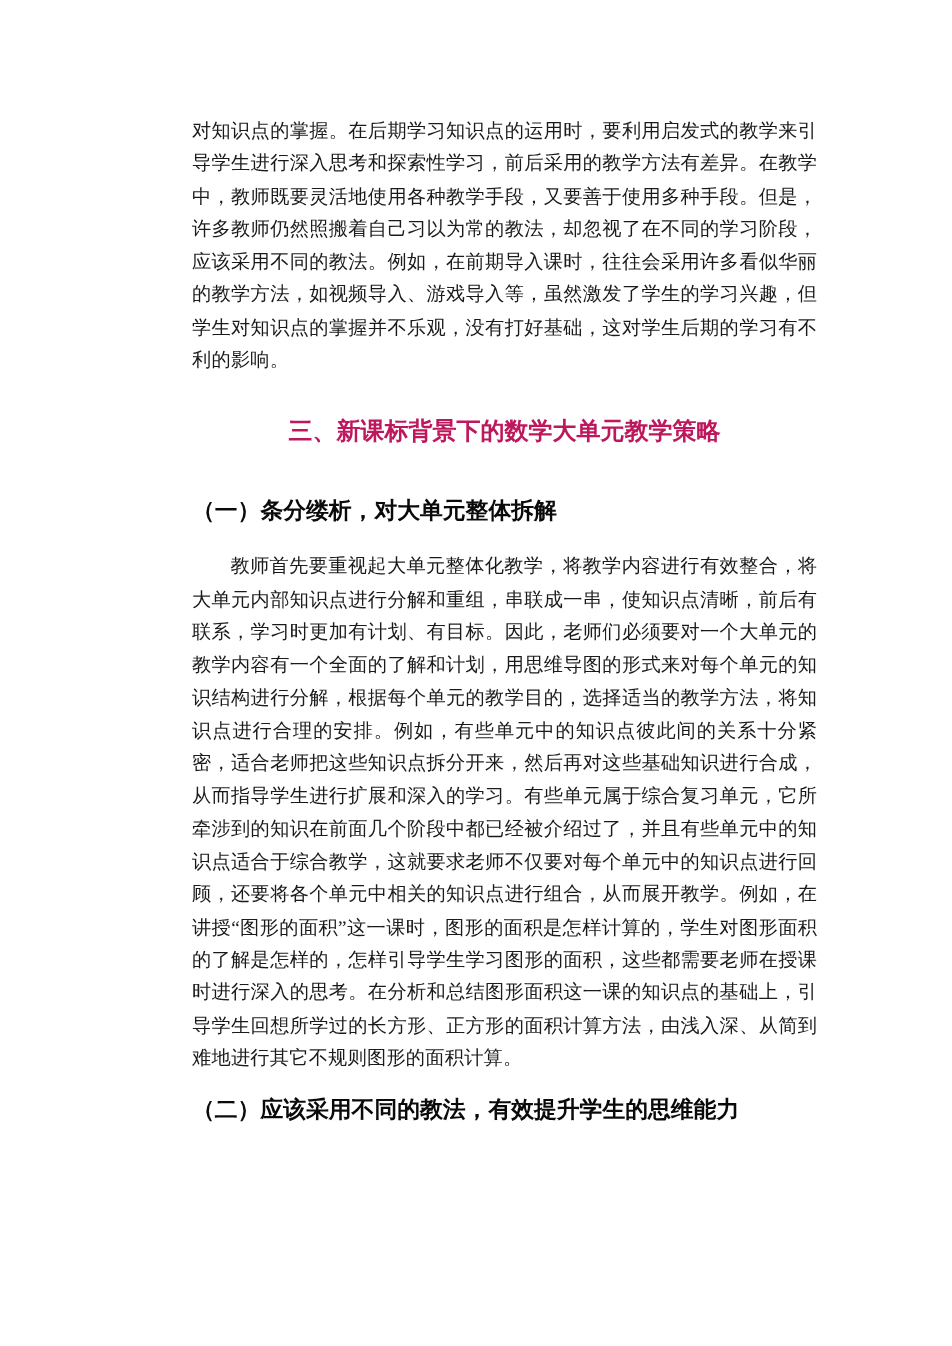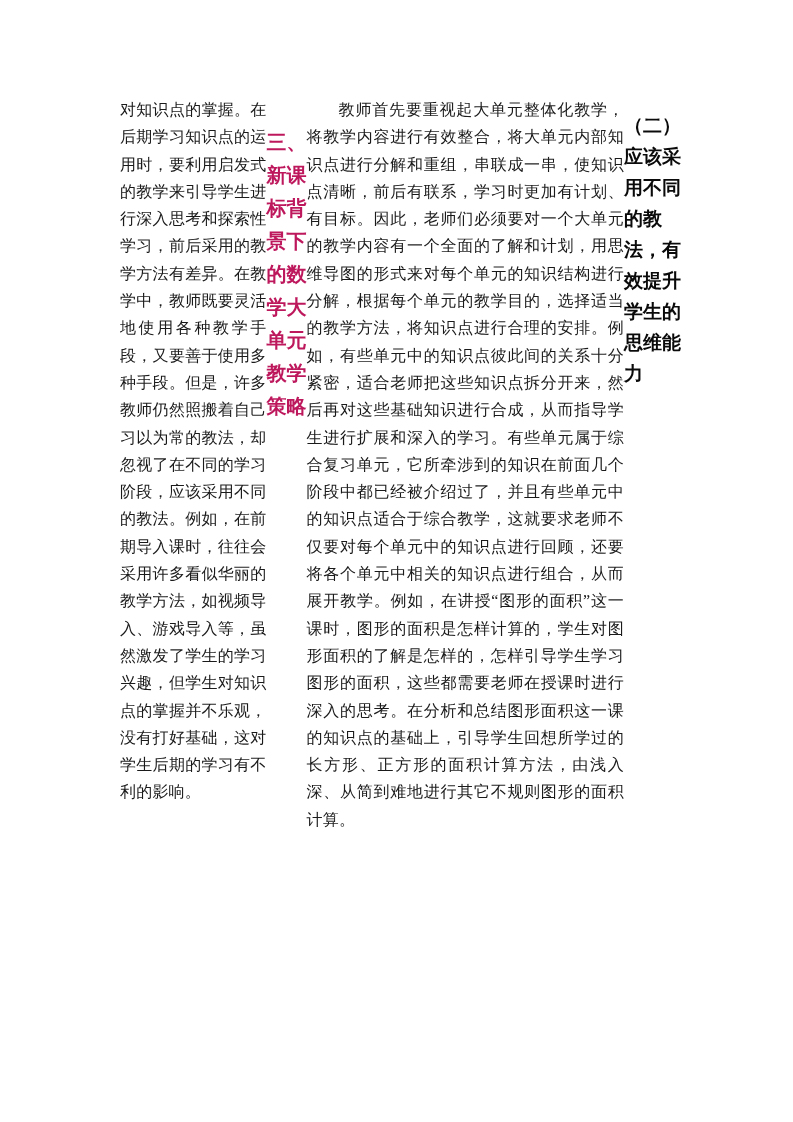--- a/index.html
+++ b/index.html
@@ -9,23 +9,24 @@
   }
   .page {
     position: relative;
     width: 793px;
     height: 1122px;
     background: #ffffff;
     overflow: hidden;
   }
   .content {
     display: flex;
-    flex-direction: row;
+    flex-direction: column;
     box-sizing: border-box;
     padding: 96px 112px 0 120px;
+    margin-left: 40px;
   }
   p.body-text {
     margin: 0;
     font-family: "Liberation Serif", "DejaVu Serif", serif;
     font-size: 16px;
     line-height: 27.3px;
     color: #1a1a1a;
     text-align: justify;
     letter-spacing: 0.2px;
   }
@@ -54,20 +55,21 @@
 </head>
 <body>
 
 <div class="page">
   <div class="content">
 
     <p class="body-text">对知识点的掌握。在后期学习知识点的运用时，要利用启发式的教学来引导学生进行深入思考和探索性学习，前后采用的教学方法有差异。在教学中，教师既要灵活地使用各种教学手段，又要善于使用多种手段。但是，许多教师仍然照搬着自己习以为常的教法，却忽视了在不同的学习阶段，应该采用不同的教法。例如，在前期导入课时，往往会采用许多看似华丽的教学方法，如视频导入、游戏导入等，虽然激发了学生的学习兴趣，但学生对知识点的掌握并不乐观，没有打好基础，这对学生后期的学习有不利的影响。</p>
 
     <h1 class="section-heading">三、新课标背景下的数学大单元教学策略</h1>
 
+    <h2 class="sub-heading">（一）条分缕析，对大单元整体拆解</h2>
 
     <p class="body-text indent">教师首先要重视起大单元整体化教学，将教学内容进行有效整合，将大单元内部知识点进行分解和重组，串联成一串，使知识点清晰，前后有联系，学习时更加有计划、有目标。因此，老师们必须要对一个大单元的教学内容有一个全面的了解和计划，用思维导图的形式来对每个单元的知识结构进行分解，根据每个单元的教学目的，选择适当的教学方法，将知识点进行合理的安排。例如，有些单元中的知识点彼此间的关系十分紧密，适合老师把这些知识点拆分开来，然后再对这些基础知识进行合成，从而指导学生进行扩展和深入的学习。有些单元属于综合复习单元，它所牵涉到的知识在前面几个阶段中都已经被介绍过了，并且有些单元中的知识点适合于综合教学，这就要求老师不仅要对每个单元中的知识点进行回顾，还要将各个单元中相关的知识点进行组合，从而展开教学。例如，在讲授“图形的面积”这一课时，图形的面积是怎样计算的，学生对图形面积的了解是怎样的，怎样引导学生学习图形的面积，这些都需要老师在授课时进行深入的思考。在分析和总结图形面积这一课的知识点的基础上，引导学生回想所学过的长方形、正方形的面积计算方法，由浅入深、从简到难地进行其它不规则图形的面积计算。</p>
 
     <h2 class="sub-heading">（二）应该采用不同的教法，有效提升学生的思维能力</h2>
 
 
   </div>
 </div>
 
 </body></html>

